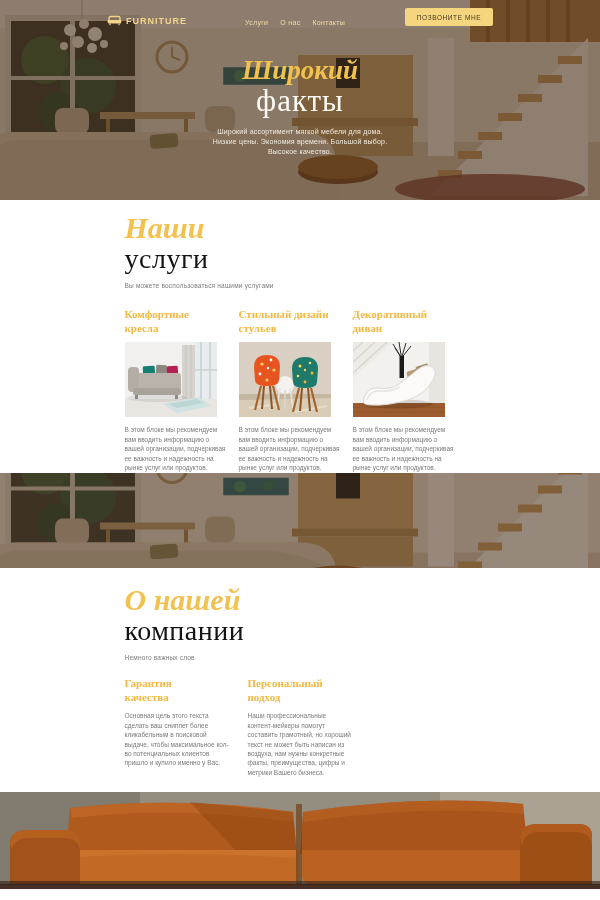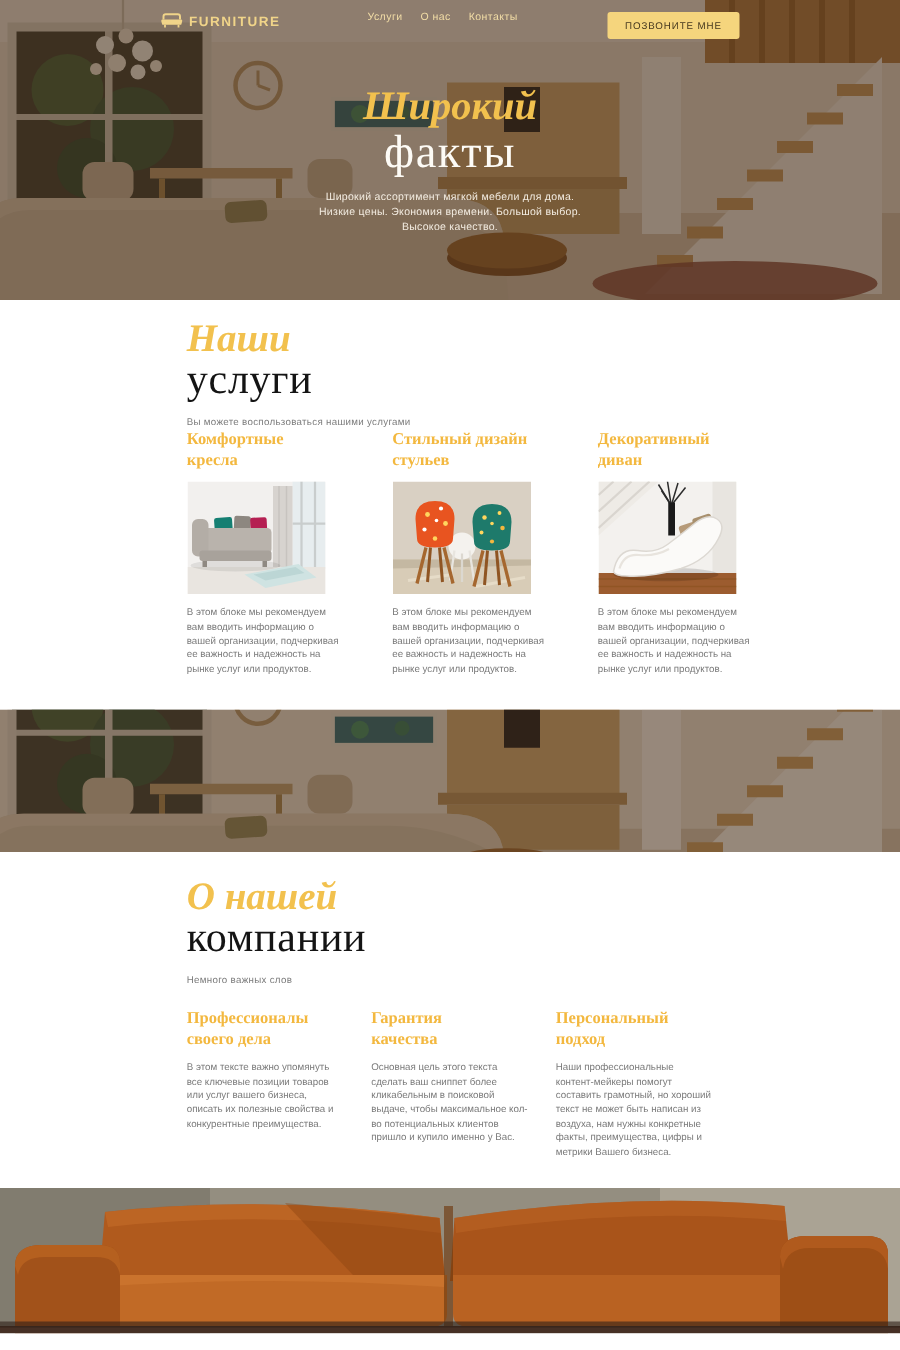--- a/index.html
+++ b/index.html
@@ -6,44 +6,44 @@
   html,body { width:600px; background:#fff; font-family:"Liberation Sans", sans-serif; }
   .page { position:relative; width:600px; height:900px; overflow:hidden; background:#fff; }
 
   
   .hero { position:relative; width:600px; height:200px; overflow:hidden; }
   .scene-svg { position:absolute; inset:0; width:100%; height:100%; display:block; }
   .hero .overlay { position:absolute; inset:0; background:rgba(60,35,17,0.54); }
   .banner .overlay { position:absolute; inset:0; background:rgba(60,35,17,0.50); }
 
   .site-header { position:absolute; top:0; left:0; right:0; z-index:5; }
-  .header-inner { width:386px; margin:0 auto; padding-top:8px; display:flex; align-items:flex-start; }
+  .header-inner { width:386px; margin:0 auto; padding-top:8px; display:flex; align-items:flex-end; }
   .logo { display:flex; align-items:center; gap:4px; color:#f0d489; cursor:pointer; }
   .logo-text { font-size:9px; font-weight:bold; letter-spacing:1px; }
   .main-nav { display:flex; gap:12px; margin-left:58px; }
   .main-nav span { font-size:7px; color:#f2dda6; letter-spacing:.3px; cursor:pointer; }
   .cta-btn { margin-left:auto; width:88px; height:18px; background:#f5d57d; border:none; border-radius:2px;
              font-family:"Liberation Sans",sans-serif; font-size:6.5px; letter-spacing:.6px; color:#46391f; cursor:pointer; }
 
   .hero-text { position:absolute; top:56px; left:0; right:0; z-index:4; text-align:center; }
   .hero-accent { font-family:"Liberation Serif",serif; font-style:italic; font-weight:bold;
                  font-size:27px; color:#f2c14e; line-height:1.05; }
   .hero-main  { font-family:"Liberation Serif",serif; font-size:31px; color:#fdfbf6; letter-spacing:1px; line-height:1.1; }
   .hero-sub   { margin-top:9px; font-size:7px; line-height:1.4; color:#f3ece1; white-space:pre-line; letter-spacing:.2px; }
 
   
   .inner { width:351px; margin:0 auto; }
   .sec-accent { font-family:"Liberation Serif",serif; font-style:italic; font-weight:bold;
-                font-size:26px; color:#f2c14e; line-height:1.05; }
+                font-size:30px; color:#f2c14e; line-height:1.05; }
   .sec-main   { font-family:"Liberation Serif",serif; font-size:28px; color:#141414; line-height:1.1; letter-spacing:.5px; }
   .sec-sub    { margin-top:8px; font-size:6.5px; color:#7c7c7c; letter-spacing:.2px; }
 
   
   .services { height:273px; padding-top:12px; background:#fff; }
-  .cards { display:grid; grid-template-columns:105px 105px 105px; column-gap:32px; margin-top:2px; }
+  .cards { display:grid; grid-template-columns:105px 105px 105px; column-gap:9px; margin-top:19px; }
   .card-title { font-family:"Liberation Serif",serif; font-weight:bold; font-size:11px; line-height:1.22;
                 color:#f3b83f; white-space:pre-line; min-height:28px; }
   .card-img { width:92px; height:75px; margin-top:6px; display:block; }
   .card-text { margin-top:8px; font-size:6.5px; line-height:1.45; color:#7a7a7a; }
 
   
   .banner { position:relative; width:600px; height:95px; overflow:hidden; }
 
   
   .about { height:224px; padding-top:16px; background:#fff; }
@@ -267,25 +267,20 @@
   </section>
 
   <section class="about">
     <div class="inner">
       <div class="sec-accent">О нашей</div>
       <div class="sec-main">компании</div>
       <div class="sec-sub">Немного важных слов</div>
 
       <div class="cols">
         <div class="col">
-          <div class="col-title">Профессионалы
-своего дела</div>
-          <div class="col-text">В этом тексте важно упомянуть все ключевые позиции товаров или услуг вашего бизнеса, описать их полезные свойства и конкурентные преимущества.</div>
-        </div>
-        <div class="col">
           <div class="col-title">Гарантия
 качества</div>
           <div class="col-text">Основная цель этого текста сделать ваш сниппет более кликабельным в поисковой выдаче, чтобы максимальное кол-во потенциальных клиентов пришло и купило именно у Вас.</div>
         </div>
         <div class="col">
           <div class="col-title">Персональный
 подход</div>
           <div class="col-text">Наши профессиональные контент-мейкеры помогут составить грамотный, но хороший текст не может быть написан из воздуха, нам нужны конкретные факты, преимущества, цифры и метрики Вашего бизнеса.</div>
         </div>
       </div>

